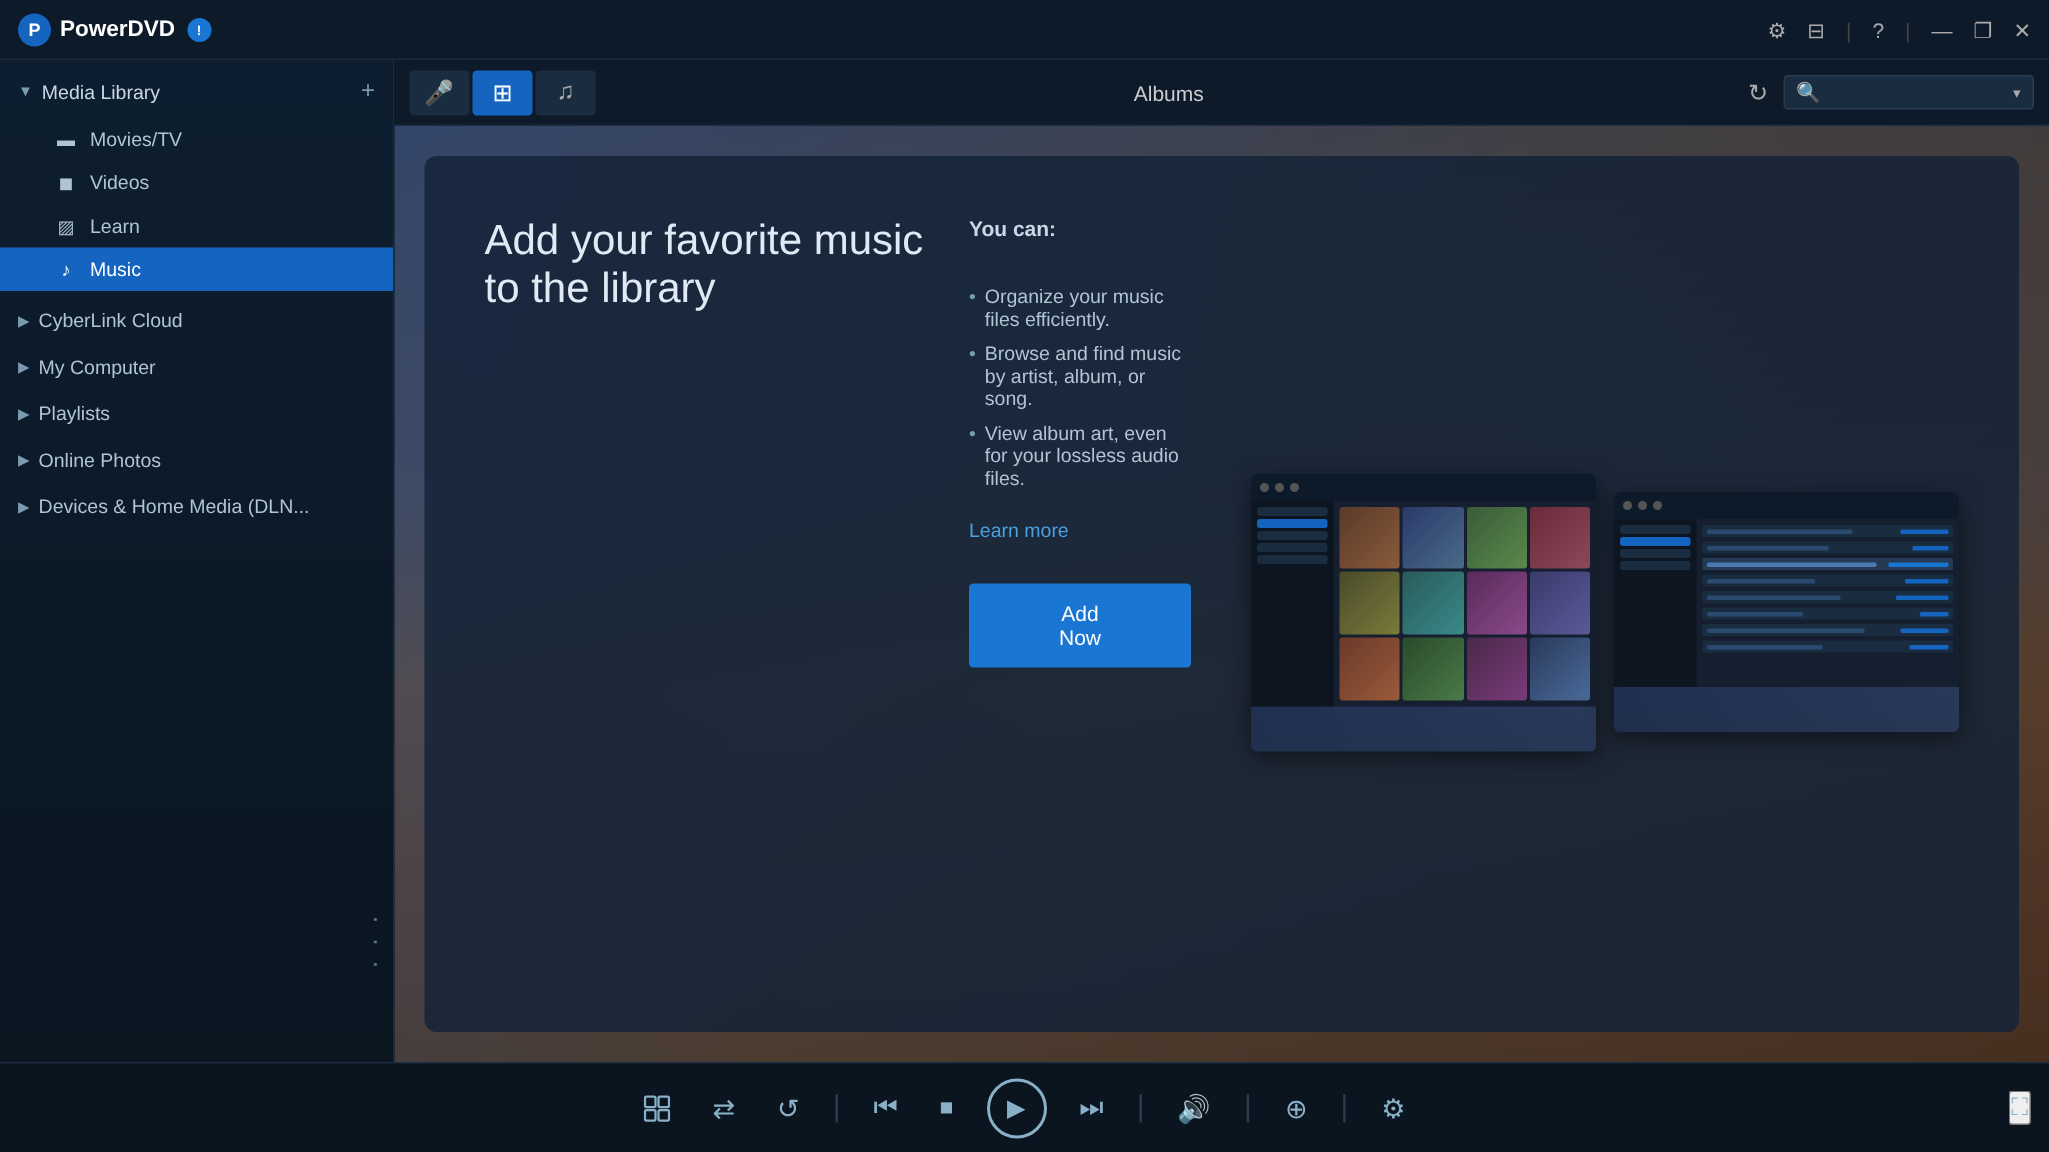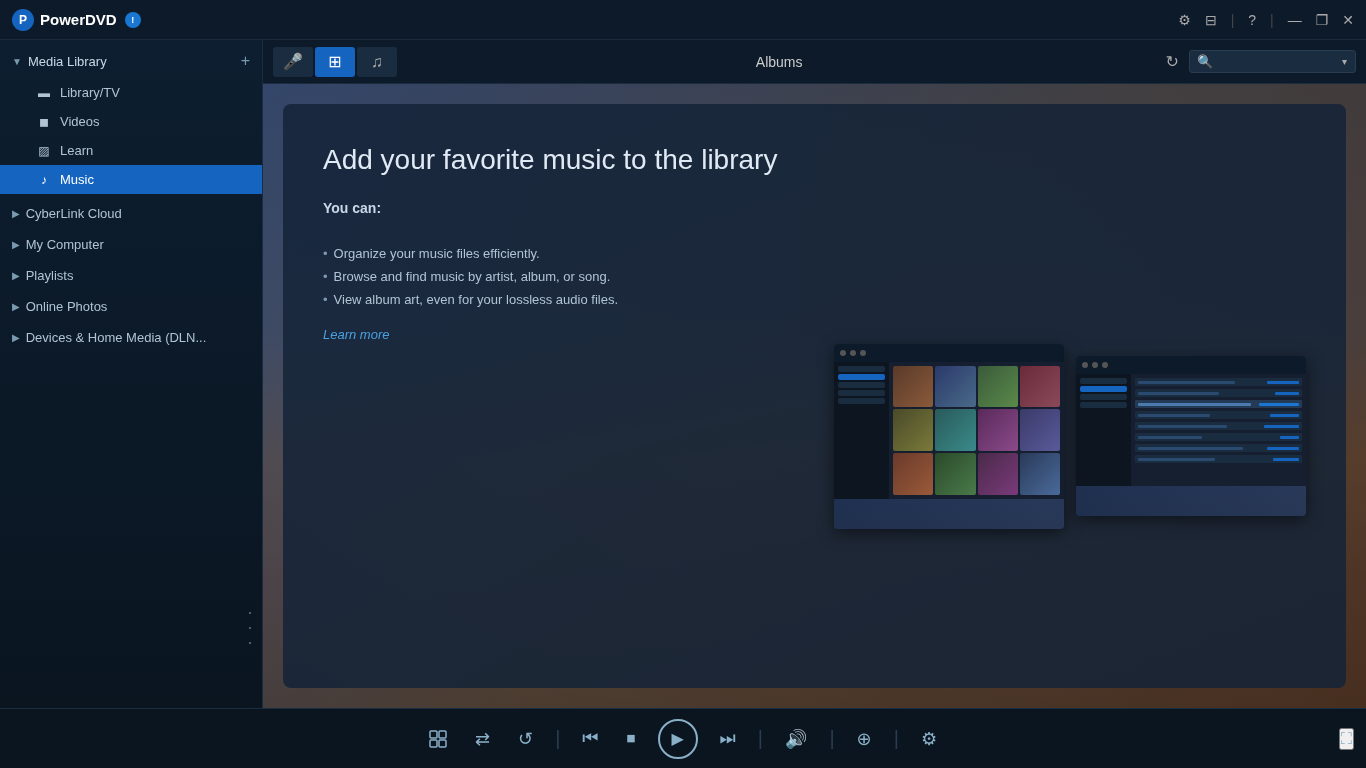--- a/index.html
+++ b/index.html
@@ -271,21 +271,21 @@
     .card {
       position: absolute;
       top: 20px;
       left: 20px;
       right: 20px;
       bottom: 20px;
       background: rgba(20,35,55,0.85);
       border-radius: 8px;
       padding: 40px 40px 16px 40px;
       display: flex;
-      flex-direction: column;
+      flex-direction: row;
     }
     .card-title {
       font-size: 28px;
       font-weight: 300;
       color: #e0eaf5;
       margin-bottom: 24px;
     }
     .card-body {
       display: flex;
       gap: 40px;
@@ -321,21 +321,20 @@
       color: #7a9ab0;
       flex-shrink: 0;
     }
     .learn-more {
       color: #4aa0e0;
       font-size: 13px;
       cursor: pointer;
       text-decoration: none;
       margin-top: 8px;
       align-self: flex-start;
-      font-style: italic;
     }
     .add-now-btn {
       background: #1976d2;
       color: #fff;
       border: none;
       border-radius: 3px;
       padding: 12px 60px;
       font-size: 14px;
       cursor: pointer;
       margin-top: 16px;
@@ -494,21 +493,21 @@
   <div class="sidebar">
     <div class="sidebar-section">
       <div class="sidebar-header">
         <span class="arrow">▼</span>
         <span>Media Library</span>
         <span class="add-btn">+</span>
       </div>
 
       <div class="sidebar-item">
         <span class="item-icon">▬</span>
-        <span>Library/TV</span>
+        <span>Movies/TV</span>
       </div>
       <div class="sidebar-item">
         <span class="item-icon">◼</span>
         <span>Videos</span>
       </div>
       <div class="sidebar-item">
         <span class="item-icon">▨</span>
         <span>Learn</span>
       </div>
       <div class="sidebar-item active">
@@ -576,20 +575,21 @@
                 <span>Organize your music files efficiently.</span>
               </li>
               <li>
                 <span>Browse and find music by artist, album, or song.</span>
               </li>
               <li>
                 <span>View album art, even for your lossless audio files.</span>
               </li>
             </ul>
             <a class="learn-more">Learn more</a>
+            <button class="add-now-btn">Add Now</button>
           </div>
 
           <div class="screenshots">
             <div class="screenshot-mock" style="width:230px;height:185px;">
               <div class="ss-inner">
                 <div class="ss-titlebar">
                   <div class="ss-dot"></div>
                   <div class="ss-dot"></div>
                   <div class="ss-dot"></div>
                 </div>

